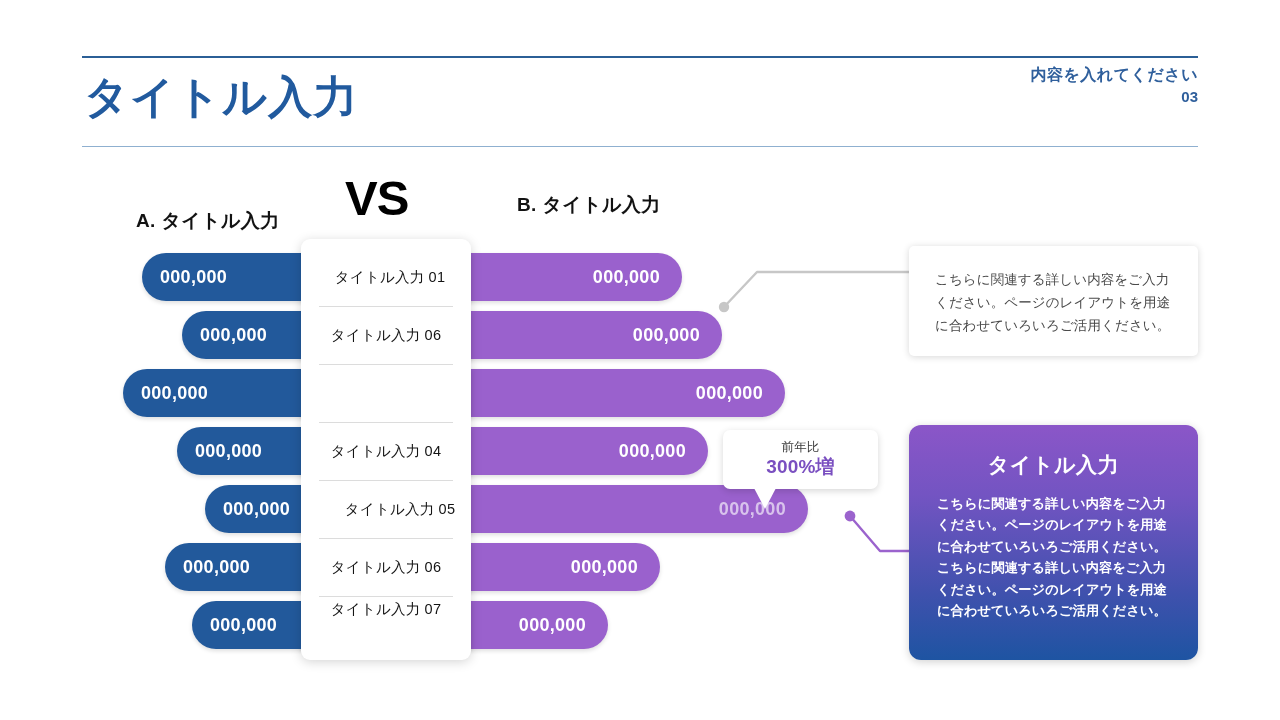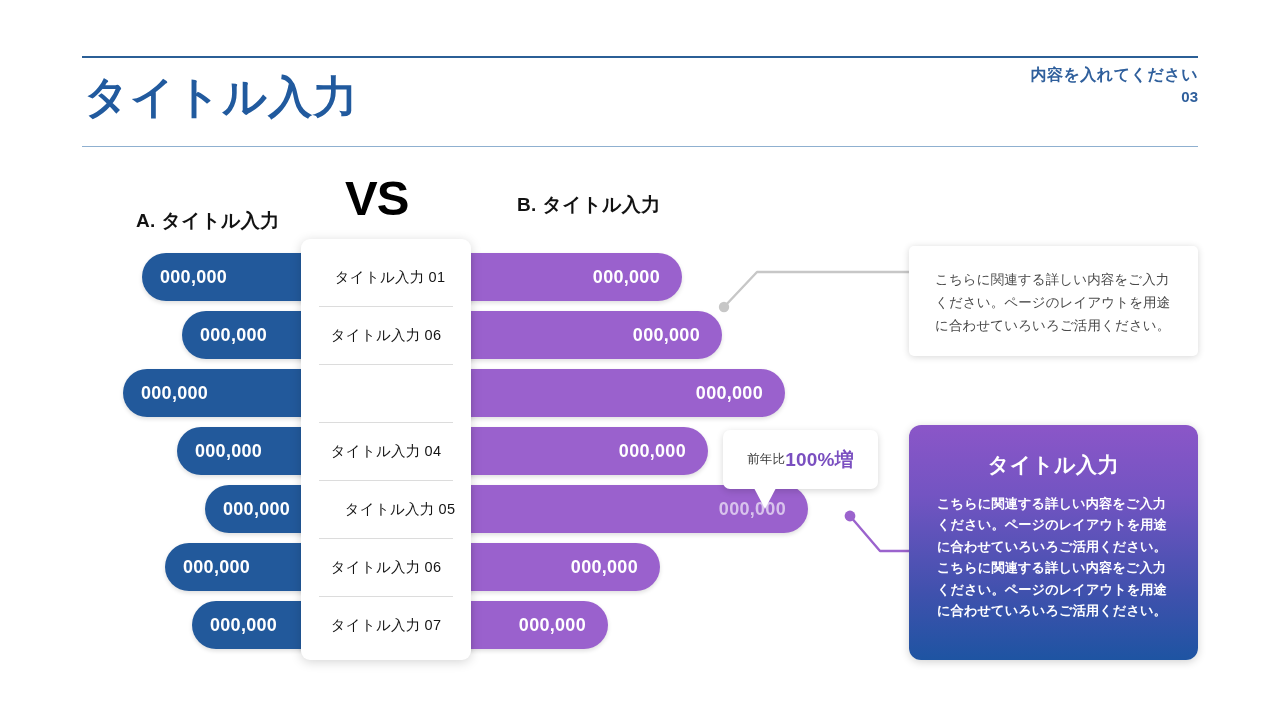--- a/index.html
+++ b/index.html
@@ -205,21 +205,21 @@
   
   #bubble {
     position: absolute;
     left: 723px; top: 430px;
     width: 155px; height: 59px;
     background: #ffffff;
     border-radius: 7px;
     box-shadow: 0 2px 7px rgba(0,0,0,0.16);
     z-index: 7;
     display: flex;
-    flex-direction: row;
+    flex-direction: column;
     align-items: center;
     justify-content: center;
   }
   #bubble-tail {
     position: absolute;
     left: 754px; top: 488px;
     width: 0; height: 0;
     border-left: 11px solid transparent;
     border-right: 11px solid transparent;
     border-top: 21px solid #ffffff;
@@ -346,33 +346,33 @@
       </div>
       <div class="center-sep" style="top: 241px;"></div>
       <div class="center-row" style="top: 246px; padding-left: 28px;">
         <span class="center-text">タイトル入力 05</span>
       </div>
       <div class="center-sep" style="top: 299px;"></div>
       <div class="center-row" style="top: 304px;">
         <span class="center-text">タイトル入力 06</span>
       </div>
       <div class="center-sep" style="top: 357px;"></div>
-      <div class="center-row" style="top: 362px;">
+      <div class="center-row" style="top: 346px;">
         <span class="center-text">タイトル入力 07</span>
       </div>
     </div>
 
   <div id="note-box">
     <div id="note-box-text">こちらに関連する詳しい内容をご入力ください。ページのレイアウトを用途に合わせていろいろご活用ください。</div>
   </div>
 
   <div id="promo-box">
     <div id="promo-title">タイトル入力</div>
     <div id="promo-text">こちらに関連する詳しい内容をご入力ください。ページのレイアウトを用途に合わせていろいろご活用ください。こちらに関連する詳しい内容をご入力ください。ページのレイアウトを用途に合わせていろいろご活用ください。</div>
   </div>
 
   <div id="bubble">
     <div id="bubble-caption">前年比</div>
-    <div id="bubble-value">100%増</div>
+    <div id="bubble-value">300%増</div>
   </div>
   <div id="bubble-tail"></div>
 
 </div>
 
 </body></html>

